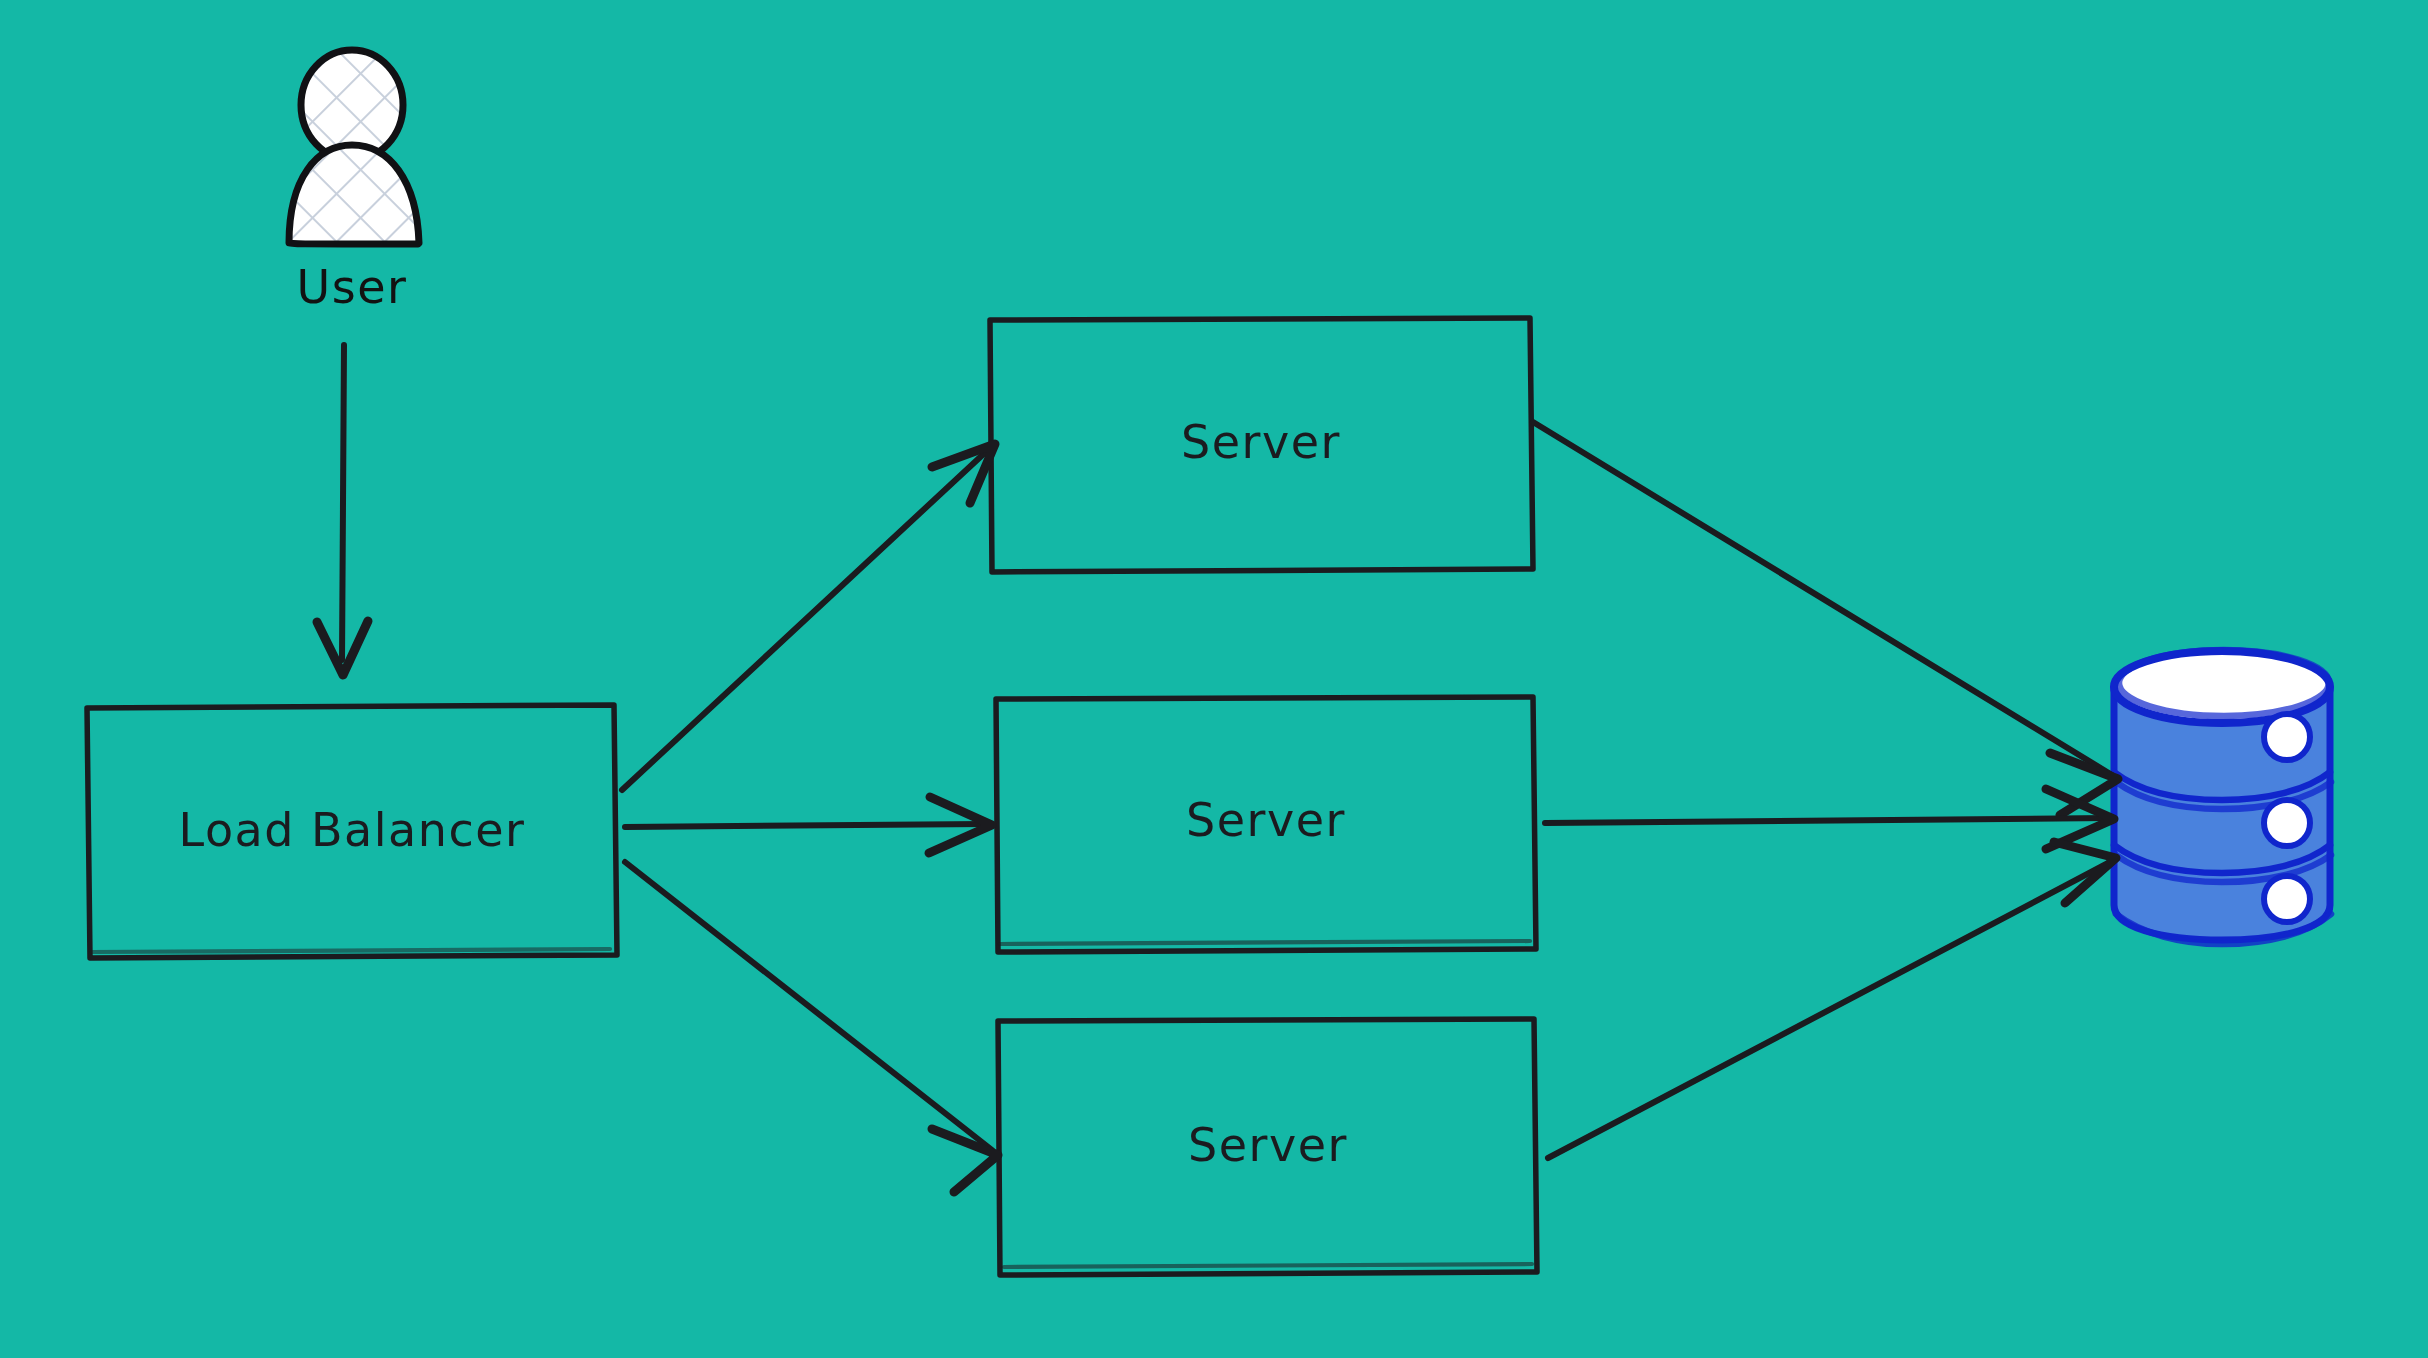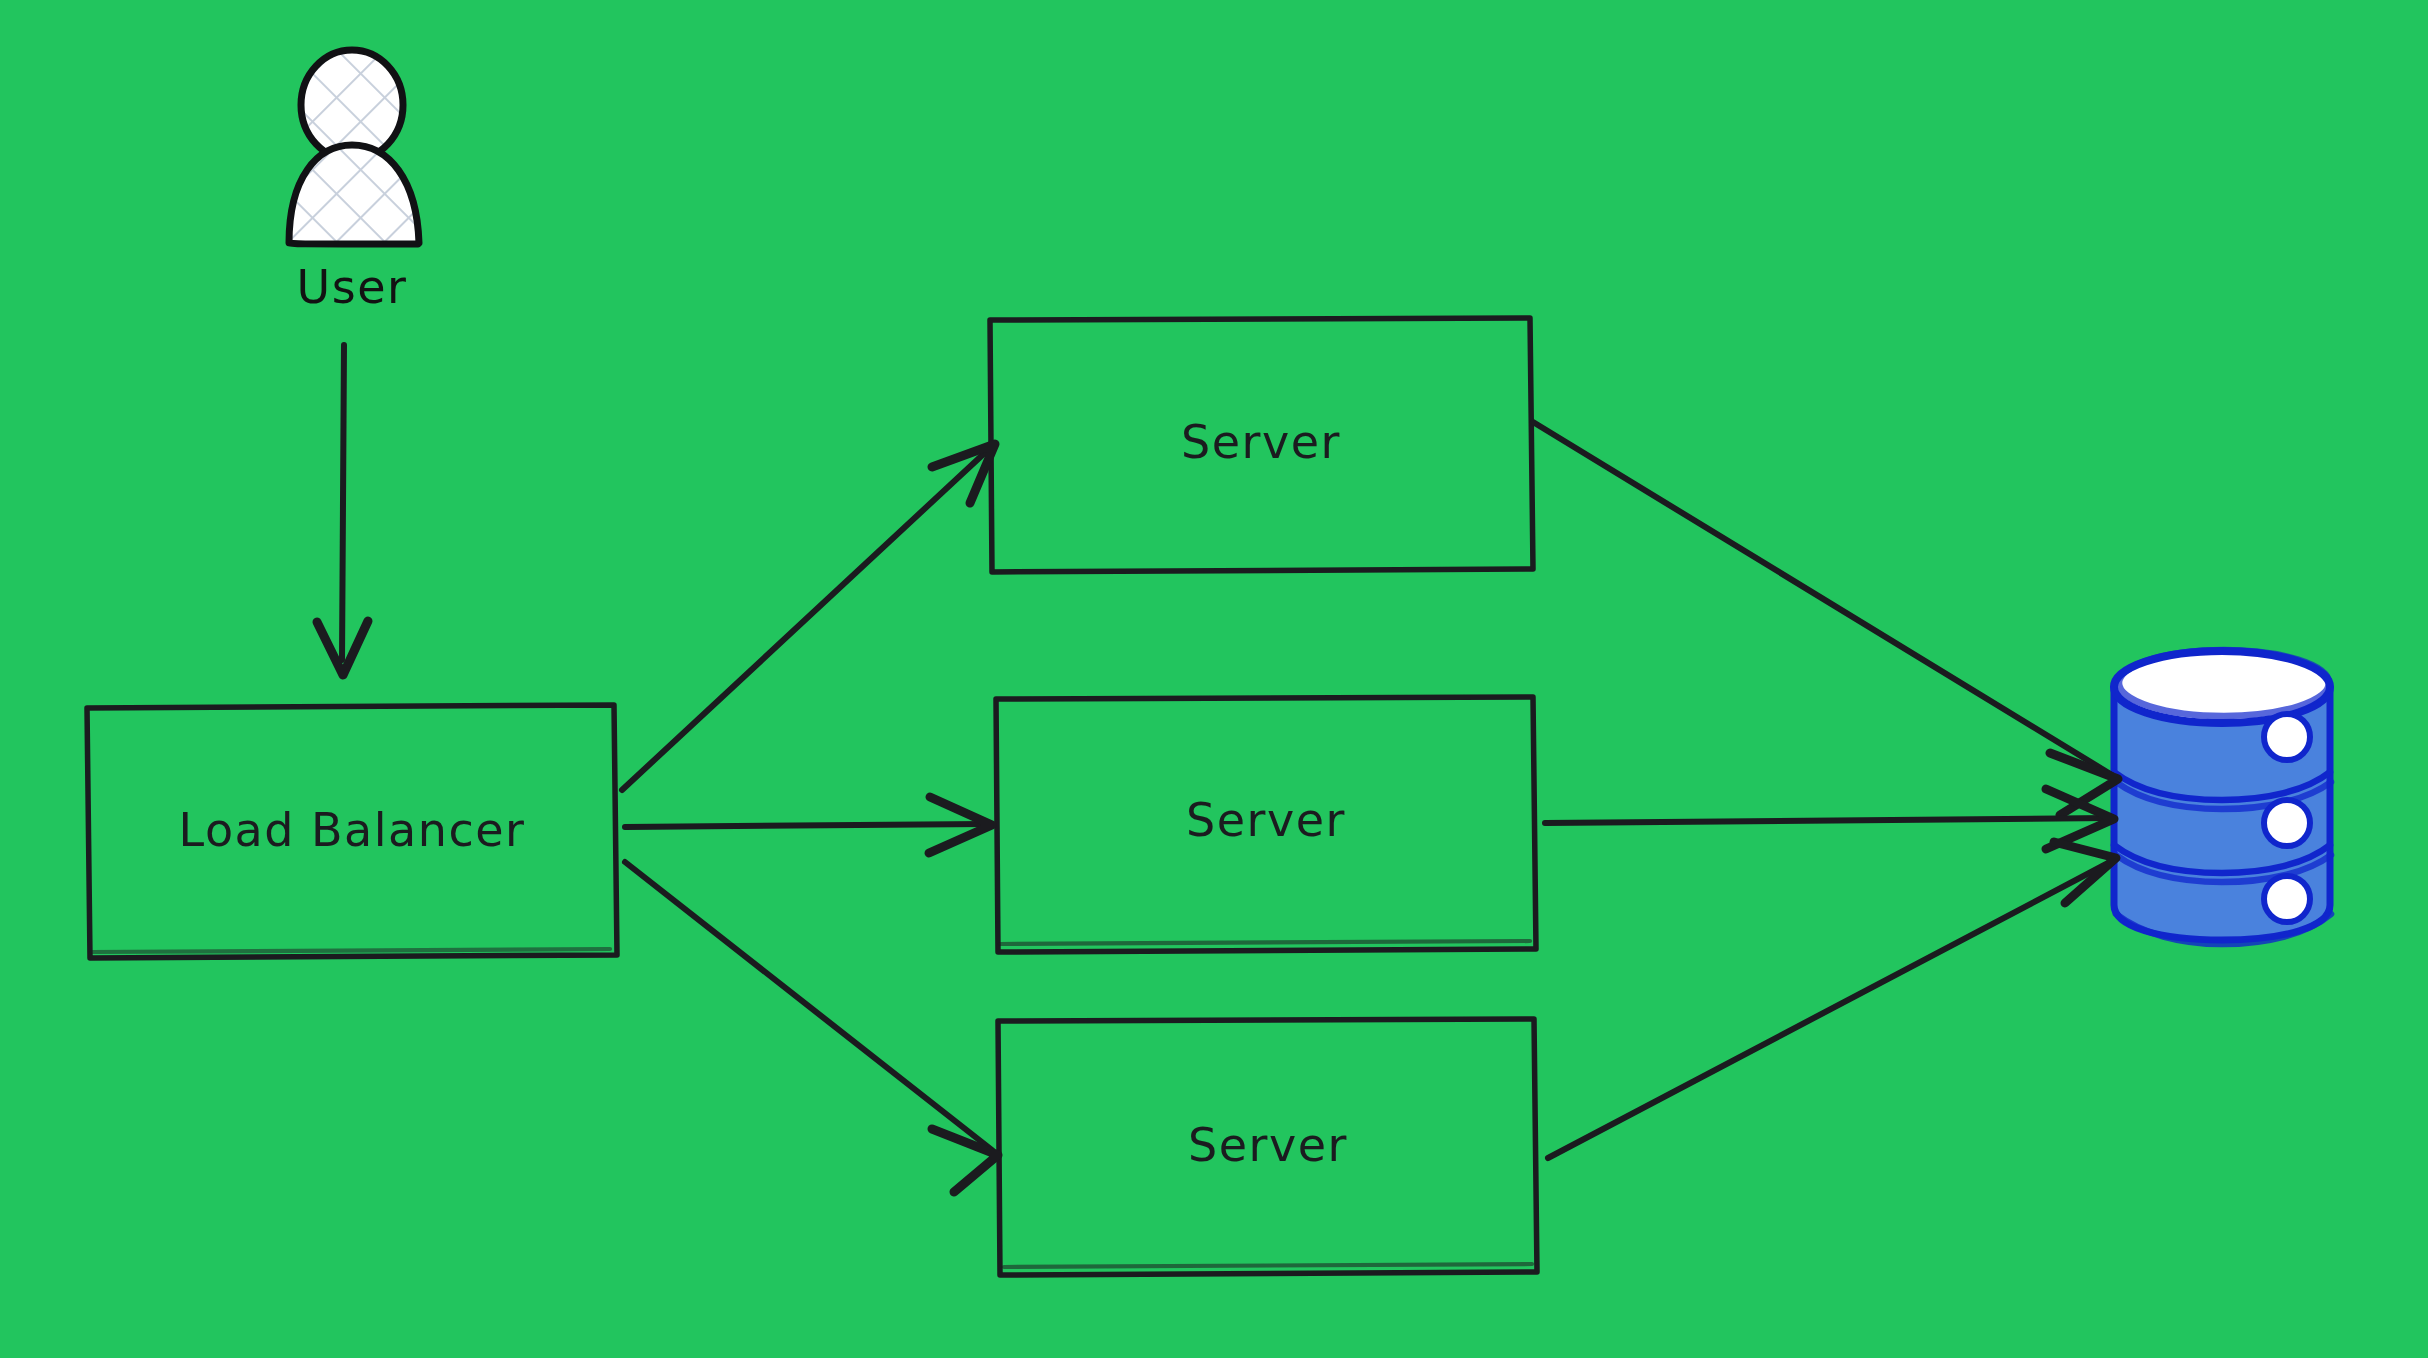--- a/index.html
+++ b/index.html
@@ -10,21 +10,21 @@
   body {
     width: 2428px;
     height: 1358px;
     overflow: hidden;
     font-family: "DejaVu Sans", sans-serif;
   }
   #canvas {
     position: relative;
     width: 2428px;
     height: 1358px;
-    background: #22c55e;
+    background: #14b8a6;
   }
   svg.diagram {
     position: absolute;
     top: 0;
     left: 0;
     width: 2428px;
     height: 1358px;
   }
   .node-label {
     font-family: "DejaVu Sans", sans-serif;

